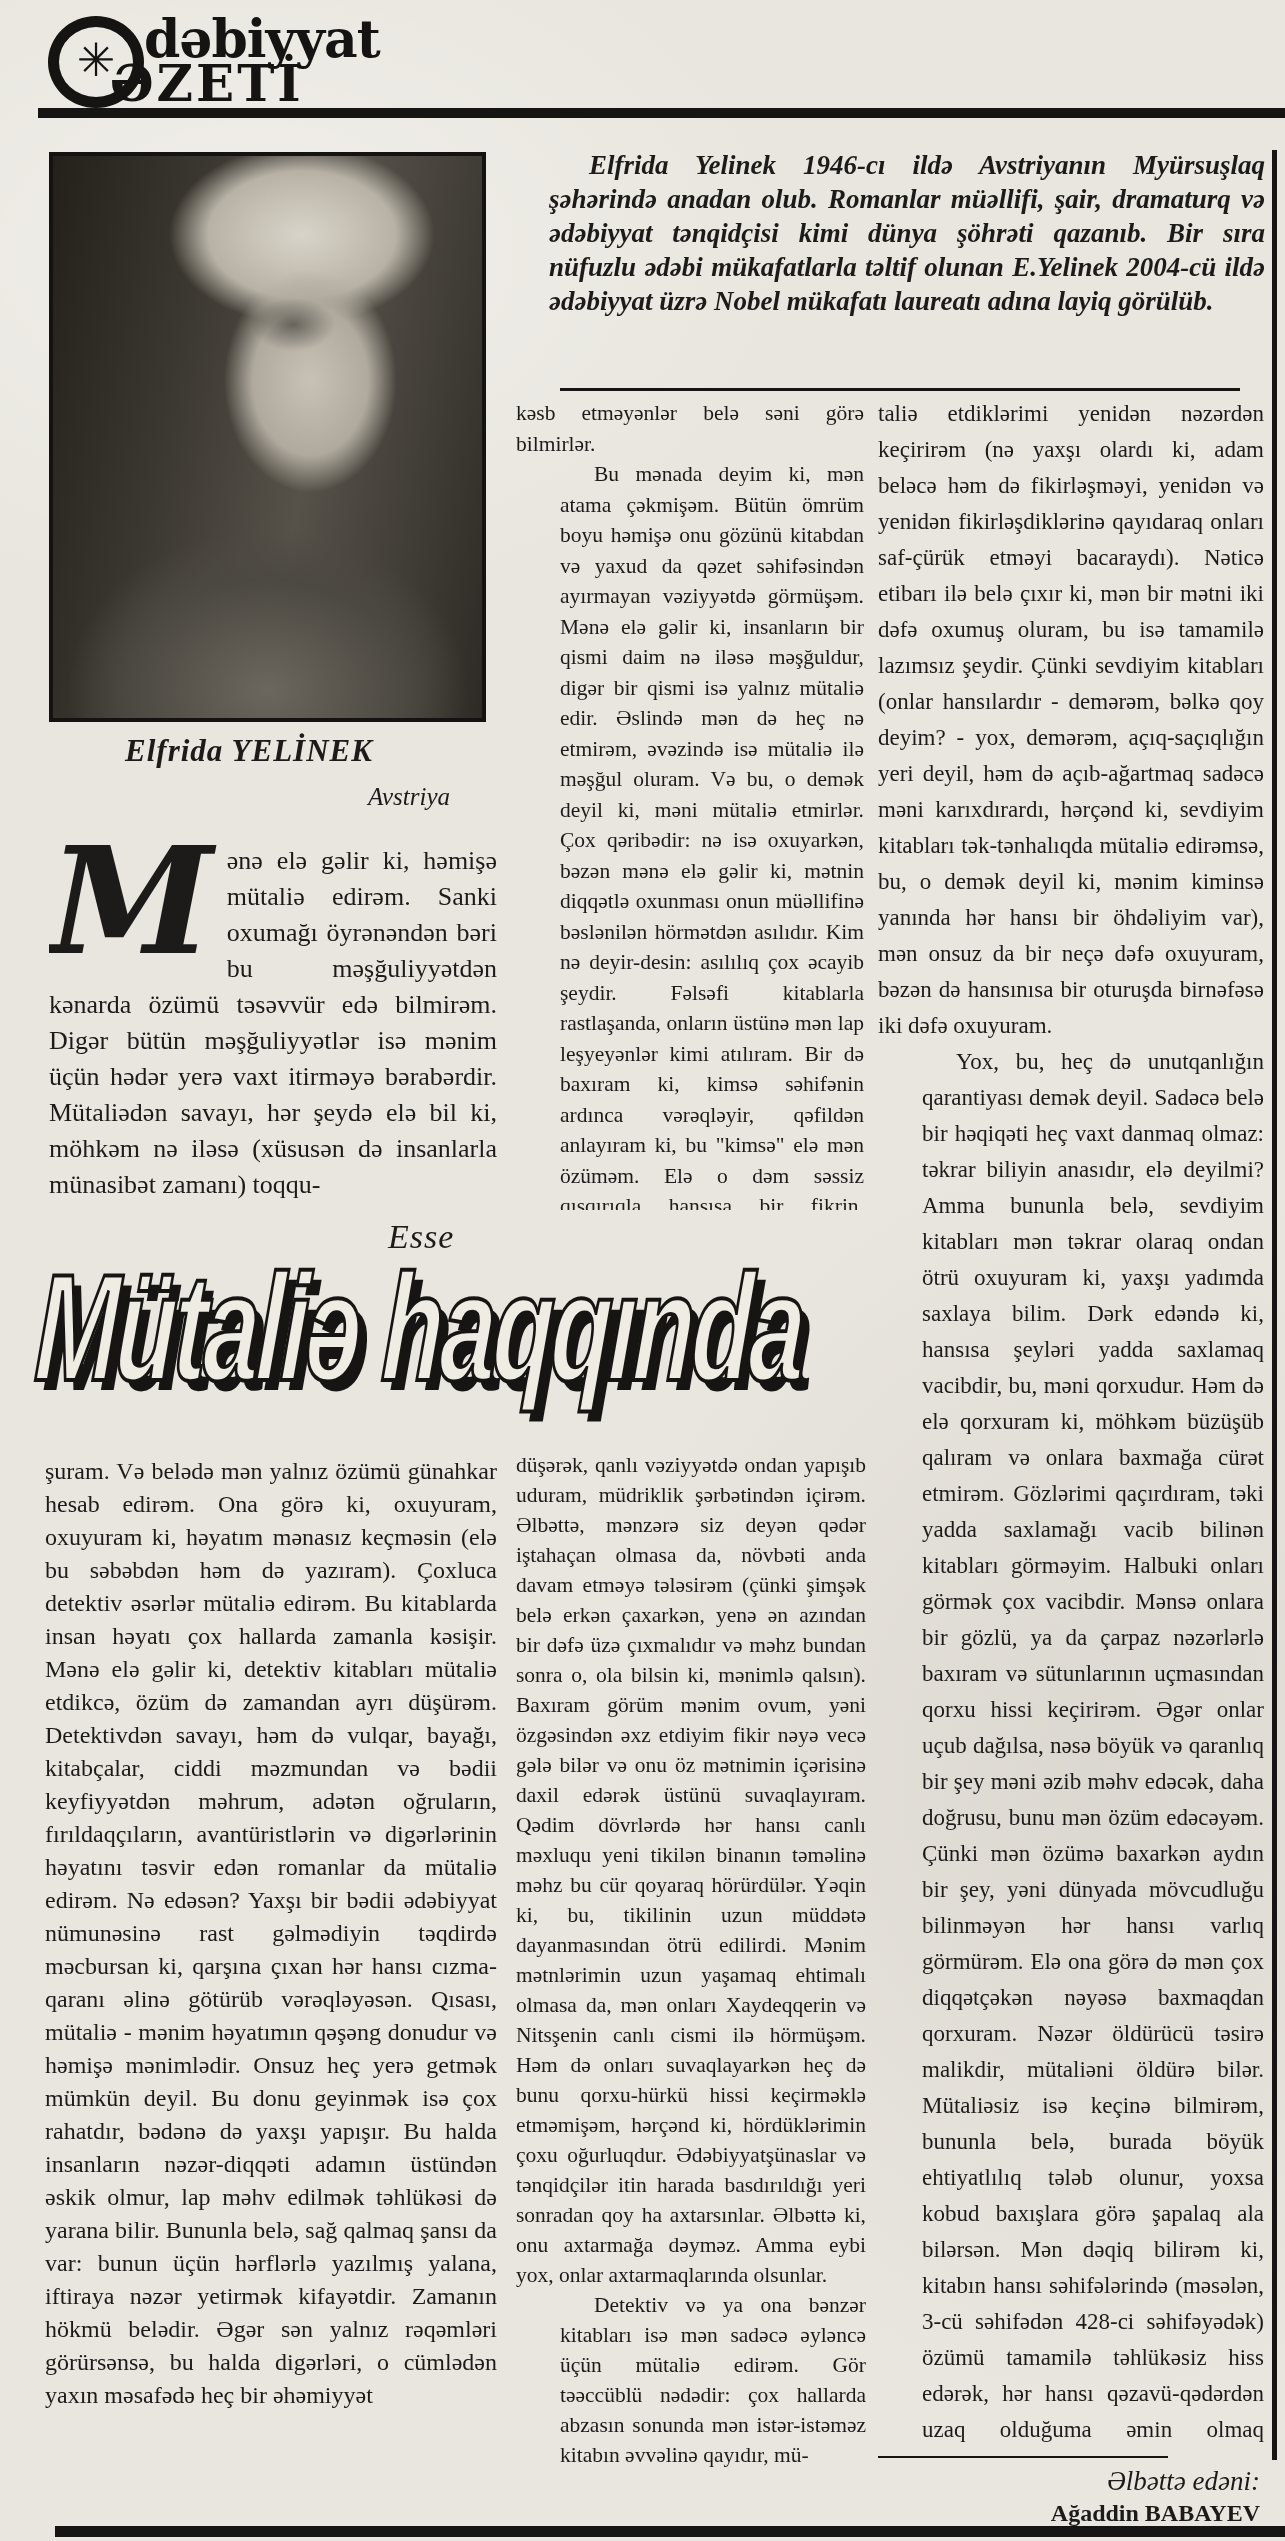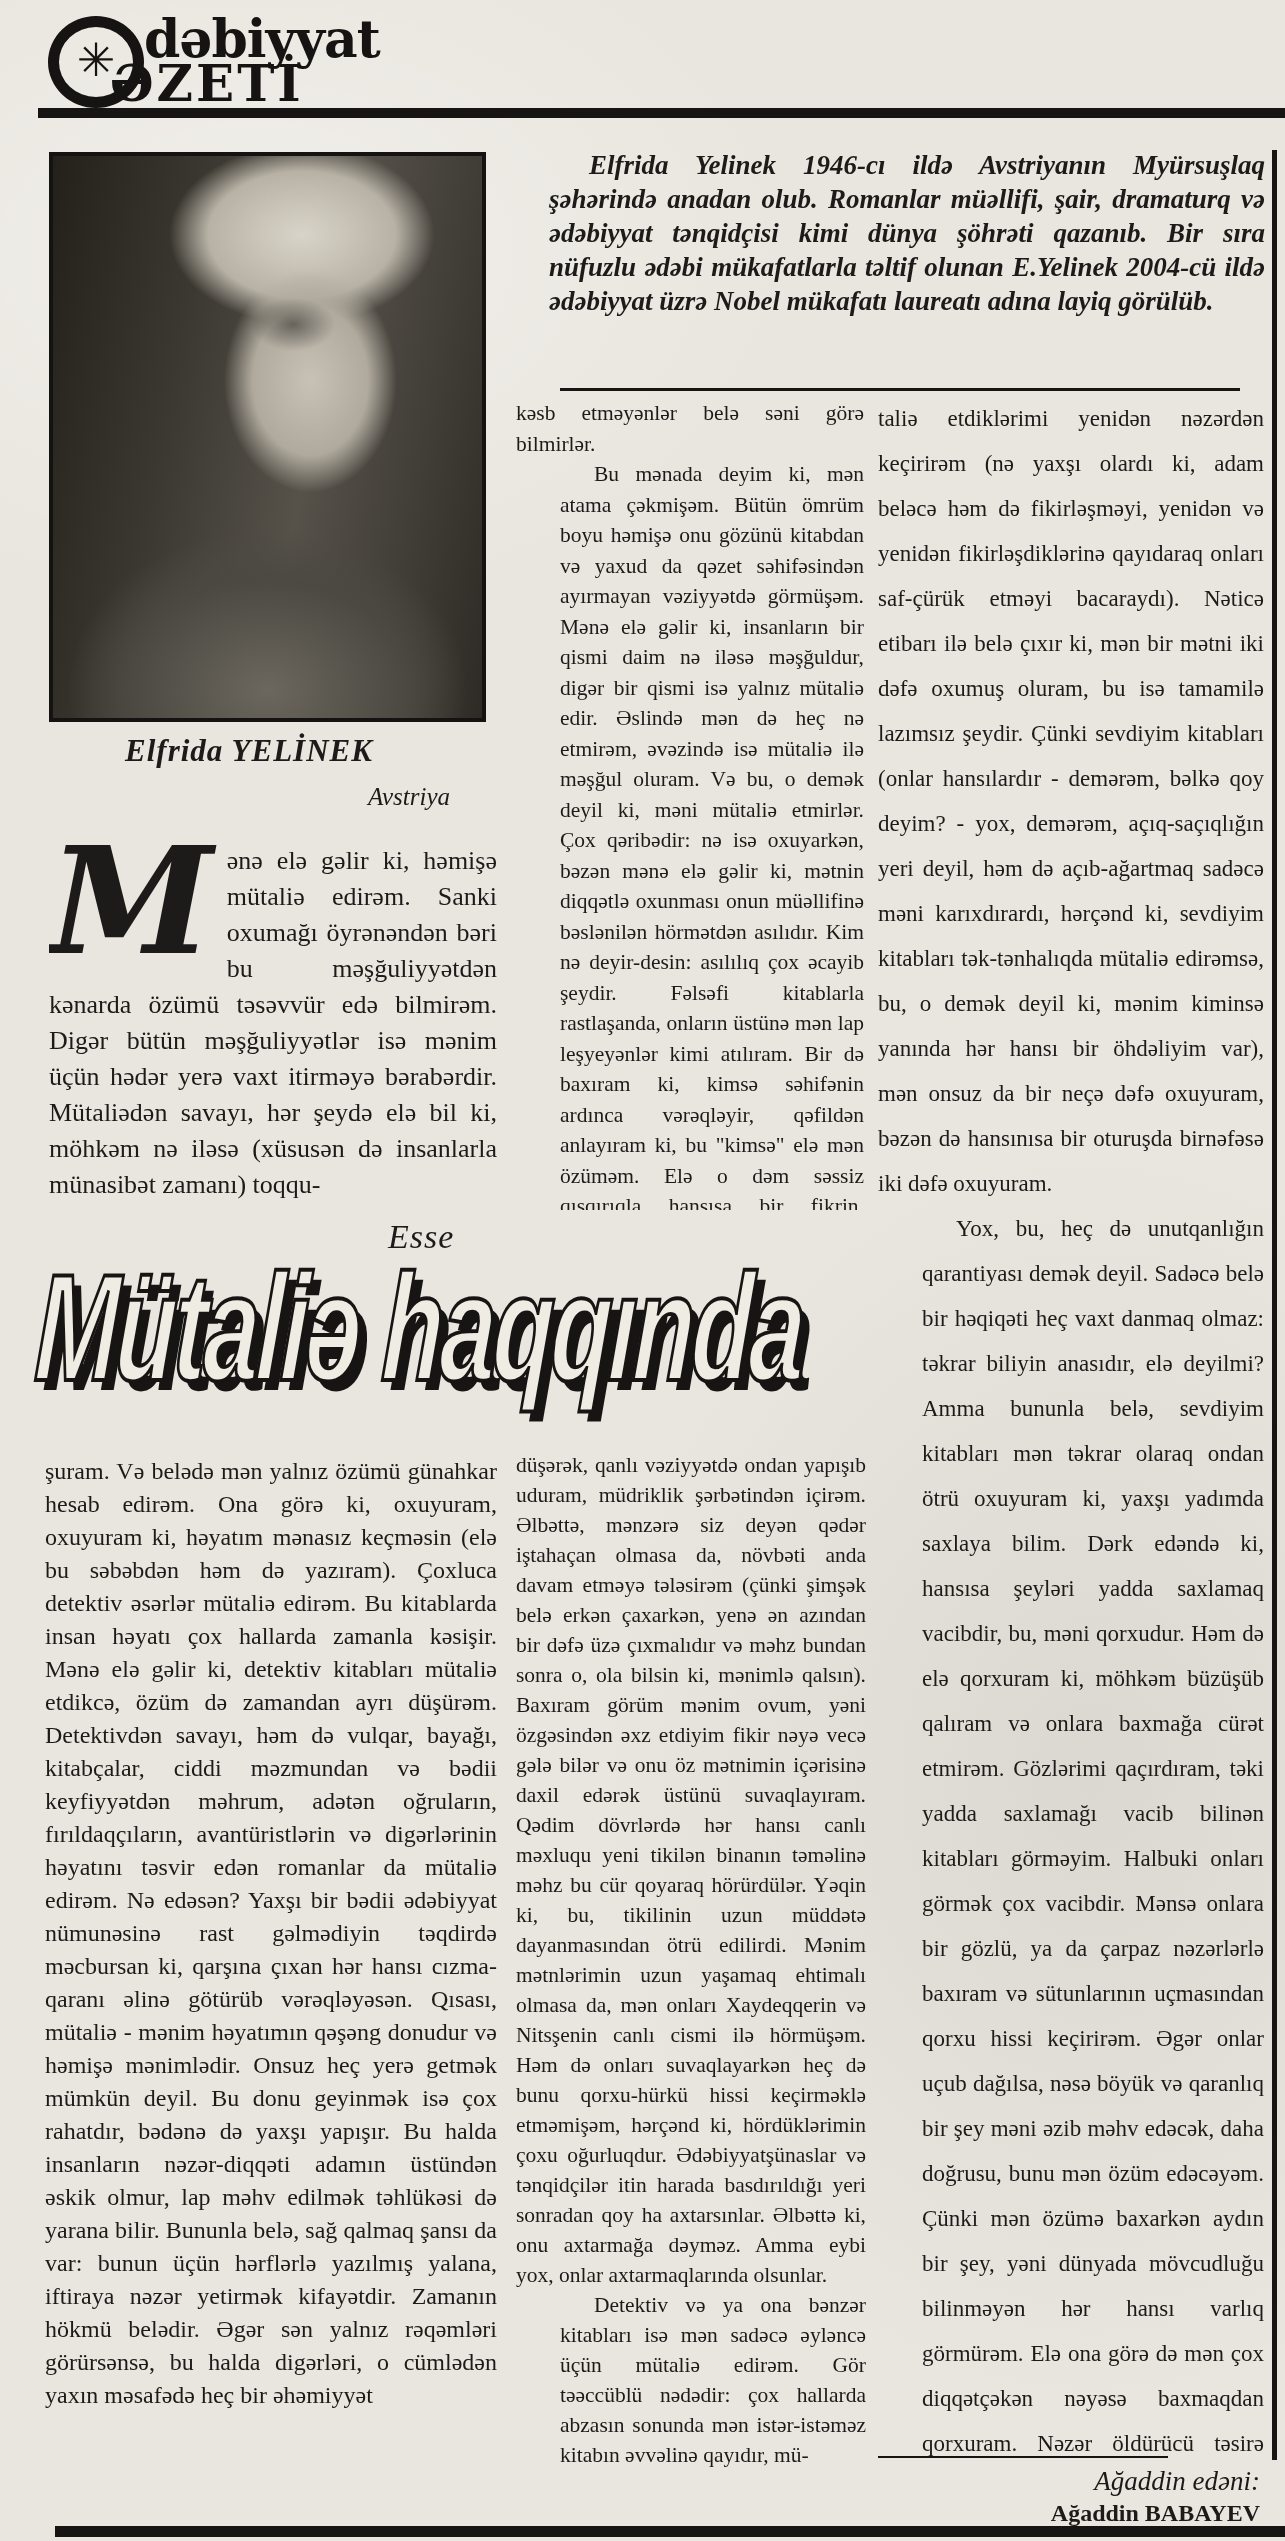--- a/index.html
+++ b/index.html
@@ -35,21 +35,21 @@
   
   .col{position:absolute;text-align:justify;overflow:hidden;}
   .col p{margin:0;}
   .col p.indent{text-indent:34px;margin-left:44px;}
   .c1top{left:49px;top:843px;width:448px;height:370px;font-size:26px;line-height:36px;}
   .dropcap{float:left;font-family:"DejaVu Serif",serif;font-style:italic;font-weight:bold;
     font-size:148px;line-height:104px;margin:6px 14px 0 0;}
   .c1bot{left:45px;top:1455px;width:452px;height:1068px;font-size:24px;line-height:33px;}
   .c2top{left:516px;top:398px;width:348px;height:812px;font-size:21.5px;line-height:30.5px;}
   .c2bot{left:516px;top:1450px;width:350px;height:1075px;font-size:21.5px;line-height:30px;}
-  .c3{left:878px;top:396px;width:386px;height:2060px;font-size:23px;line-height:45px;}
+  .c3{left:878px;top:396px;width:386px;height:2060px;font-size:23px;line-height:36px;}
   
   .headline{position:absolute;left:40px;top:1218px;width:840px;height:210px;}
   .kicker{position:absolute;left:348px;top:0px;font-style:italic;font-size:34px;letter-spacing:1px;}
   .big-title{position:absolute;left:0px;top:22px;white-space:nowrap;
     font-family:"Liberation Sans",sans-serif;font-weight:bold;font-style:italic;
     font-size:152px;letter-spacing:-5px;color:#efece4;
     -webkit-text-stroke:4px #161513;
     text-shadow:13px 10px 0 #161513;
     transform:scaleX(.66) skewX(-4deg);transform-origin:left top;}
   
@@ -102,18 +102,18 @@
   <div class="col c1bot">
     <p>şuram. Və belədə mən yalnız özümü günahkar hesab edirəm. Ona görə ki, oxuyuram, oxuyuram ki, həyatım mənasız keçməsin (elə bu səbəbdən həm də yazıram). Çoxluca detektiv əsərlər mütaliə edirəm. Bu kitablarda insan həyatı çox hallarda zamanla kəsişir. Mənə elə gəlir ki, detektiv kitabları mütaliə etdikcə, özüm də zamandan ayrı düşürəm. Detektivdən savayı, həm də vulqar, bayağı, kitabçalar, ciddi məzmundan və bədii keyfiyyətdən məhrum, adətən oğruların, fırıldaqçıların, avantüristlərin və digərlərinin həyatını təsvir edən romanlar da mütaliə edirəm. Nə edəsən? Yaxşı bir bədii ədəbiyyat nümunəsinə rast gəlmədiyin təqdirdə məcbursan ki, qarşına çıxan hər hansı cızma-qaranı əlinə götürüb vərəqləyəsən. Qısası, mütaliə - mənim həyatımın qəşəng donudur və həmişə mənimlədir. Onsuz heç yerə getmək mümkün deyil. Bu donu geyinmək isə çox rahatdır, bədənə də yaxşı yapışır. Bu halda insanların nəzər-diqqəti adamın üstündən əskik olmur, lap məhv edilmək təhlükəsi də yarana bilir. Bununla belə, sağ qalmaq şansı da var: bunun üçün hərflərlə yazılmış yalana, iftiraya nəzər yetirmək kifayətdir. Zamanın hökmü belədir. Əgər sən yalnız rəqəmləri görürsənsə, bu halda digərləri, o cümlədən yaxın məsafədə heç bir əhəmiyyət</p>
   </div>
 
   <div class="col c2bot">
     <p>düşərək, qanlı vəziyyətdə ondan yapışıb uduram, müdriklik şərbətindən içirəm. Əlbəttə, mənzərə siz deyən qədər iştahaçan olmasa da, növbəti anda davam etməyə tələsirəm (çünki şimşək belə erkən çaxarkən, yenə ən azından bir dəfə üzə çıxmalıdır və məhz bundan sonra o, ola bilsin ki, mənimlə qalsın). Baxıram görüm mənim ovum, yəni özgəsindən əxz etdiyim fikir nəyə vecə gələ bilər və onu öz mətnimin içərisinə daxil edərək üstünü suvaqlayıram. Qədim dövrlərdə hər hansı canlı məxluqu yeni tikilən binanın təməlinə məhz bu cür qoyaraq hörürdülər. Yəqin ki, bu, tikilinin uzun müddətə dayanmasından ötrü edilirdi. Mənim mətnlərimin uzun yaşamaq ehtimalı olmasa da, mən onları Xaydeqqerin və Nitsşenin canlı cismi ilə hörmüşəm. Həm də onları suvaqlayarkən heç də bunu qorxu-hürkü hissi keçirməklə etməmişəm, hərçənd ki, hördüklərimin çoxu oğurluqdur. Ədəbiyyatşünaslar və tənqidçilər itin harada basdırıldığı yeri sonradan qoy ha axtarsınlar. Əlbəttə ki, onu axtarmağa dəyməz. Amma eybi yox, onlar axtarmaqlarında olsunlar.</p>
     <p class="indent">Detektiv və ya ona bənzər kitabları isə mən sadəcə əyləncə üçün mütaliə edirəm. Gör təəccüblü nədədir: çox hallarda abzasın sonunda mən istər-istəməz kitabın əvvəlinə qayıdır, mü-</p>
   </div>
 
   <div class="rule" style="left:878px;top:2456px;width:290px;height:2px;"></div>
-  <div class="credit-label">Ağaddin edəni:</div>
+  <div class="credit-label">Əlbəttə edəni:</div>
   <div class="credit-name">Ağaddin BABAYEV</div>
 
   <div class="rule" style="left:55px;top:2526px;width:1230px;height:11px;"></div>
 
 </div>
 
 </body></html>

